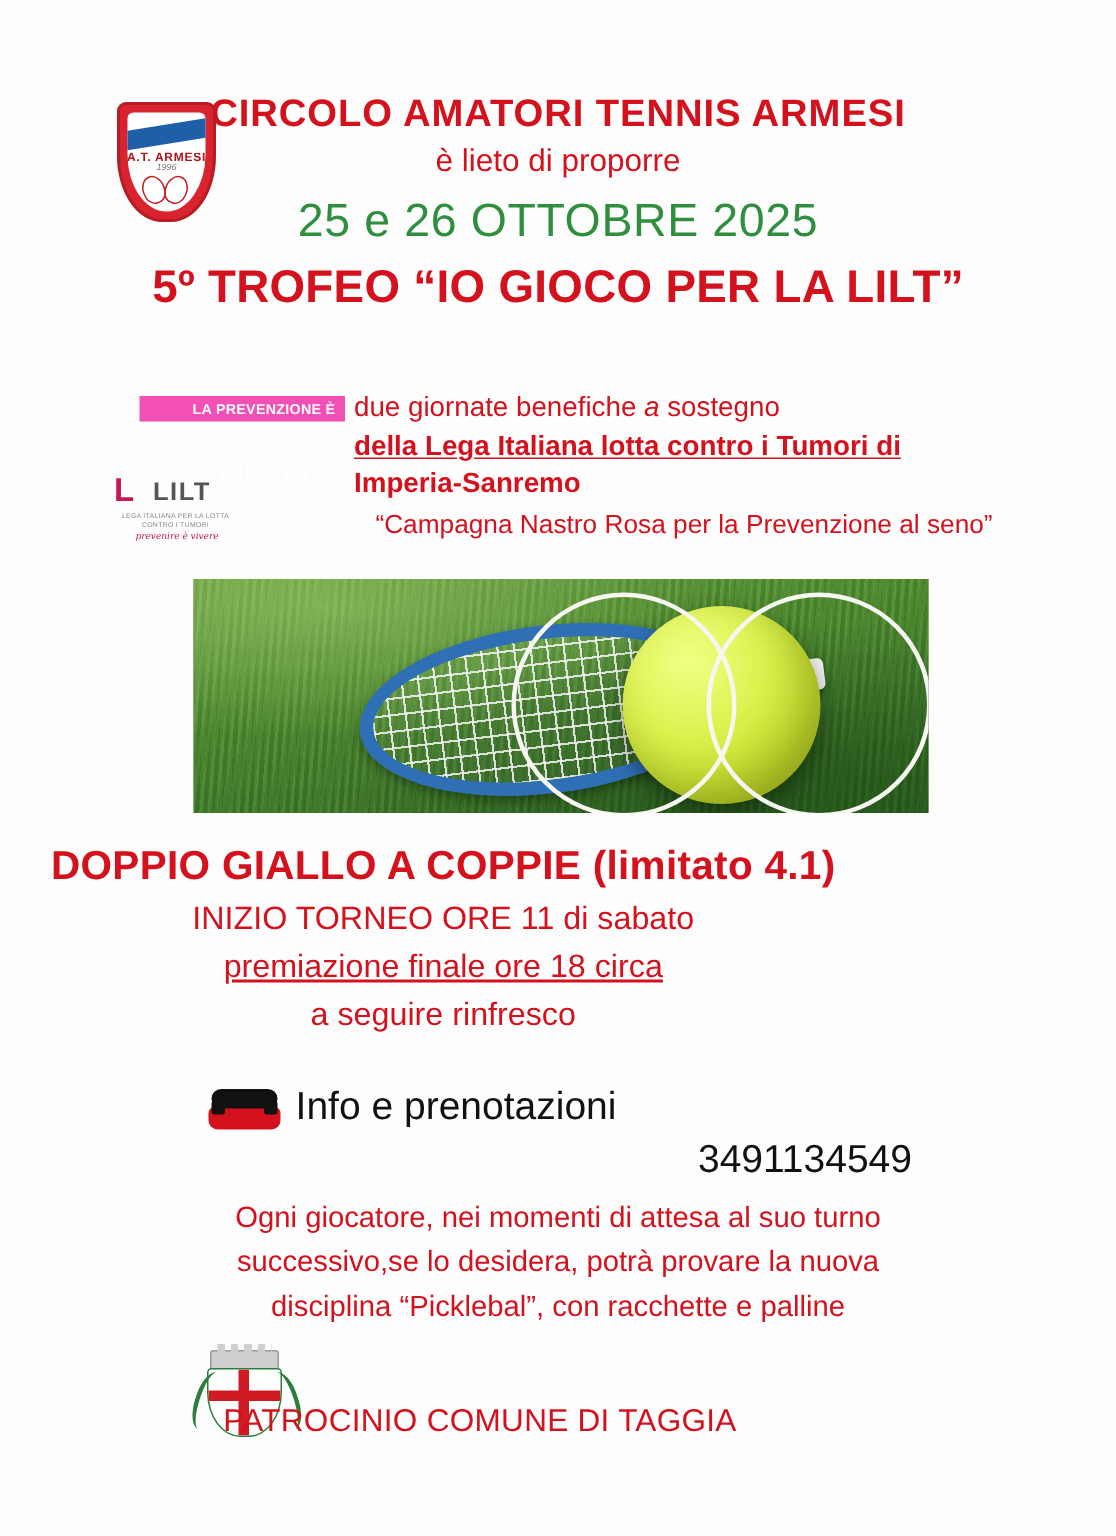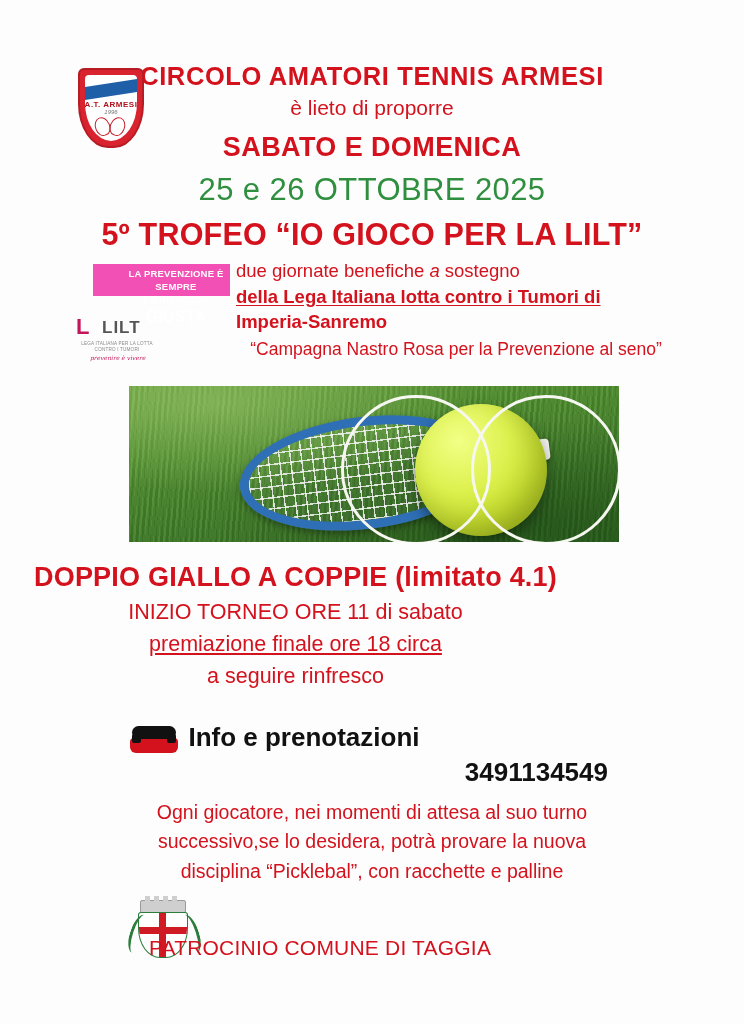--- a/index.html
+++ b/index.html
@@ -140,21 +140,21 @@
     position: absolute;
     left: 0;
     top: 258px;
     width: 744px;
   }
   .pink-badge {
     position: absolute;
     left: 93px;
     top: 6px;
     width: 137px;
-    height: 32px;
+    height: 17px;
     background: #f250b4;
     color: #ffffff;
     font-size: 9.5px;
     font-weight: bold;
     text-align: center;
     line-height: 1.35;
     padding-top: 4px;
     box-sizing: border-box;
     letter-spacing: 0.2px;
     padding-left: 29px;
@@ -369,21 +369,20 @@
     font-size: 21.5px;
   }
 
   
   .info {
     position: absolute;
     left: 0;
     top: 722px;
     width: 608px;
     text-align: center;
-    font-weight: bold;
   }
   .phone-row {
     display: inline-block;
     position: relative;
   }
   .phone-icon {
     position: absolute;
     left: -58px;
     top: 4px;
     width: 48px;
@@ -524,21 +523,20 @@
         <div class="shield-inner"></div>
         <div class="shield-band"></div>
         <div class="shield-text">A.T. ARMESI</div>
         <div class="shield-sub">1996</div>
         <div class="shield-racket"></div>
       </div>
     </div>
 
     <div class="line1">CIRCOLO AMATORI TENNIS ARMESI</div>
     <div class="line2">è lieto di proporre</div>
-    <div class="line3">SABATO E DOMENICA</div>
     <div class="line4">25 e 26 OTTOBRE 2025</div>
     <div class="line5">5º TROFEO “IO GIOCO PER LA LILT”</div>
   </div>
 
   <div class="benef">
 
     <div class="pink-badge">
       <div>LA PREVENZIONE È SEMPRE</div>
       <div>
         <span>LA RISPOSTA</span>

